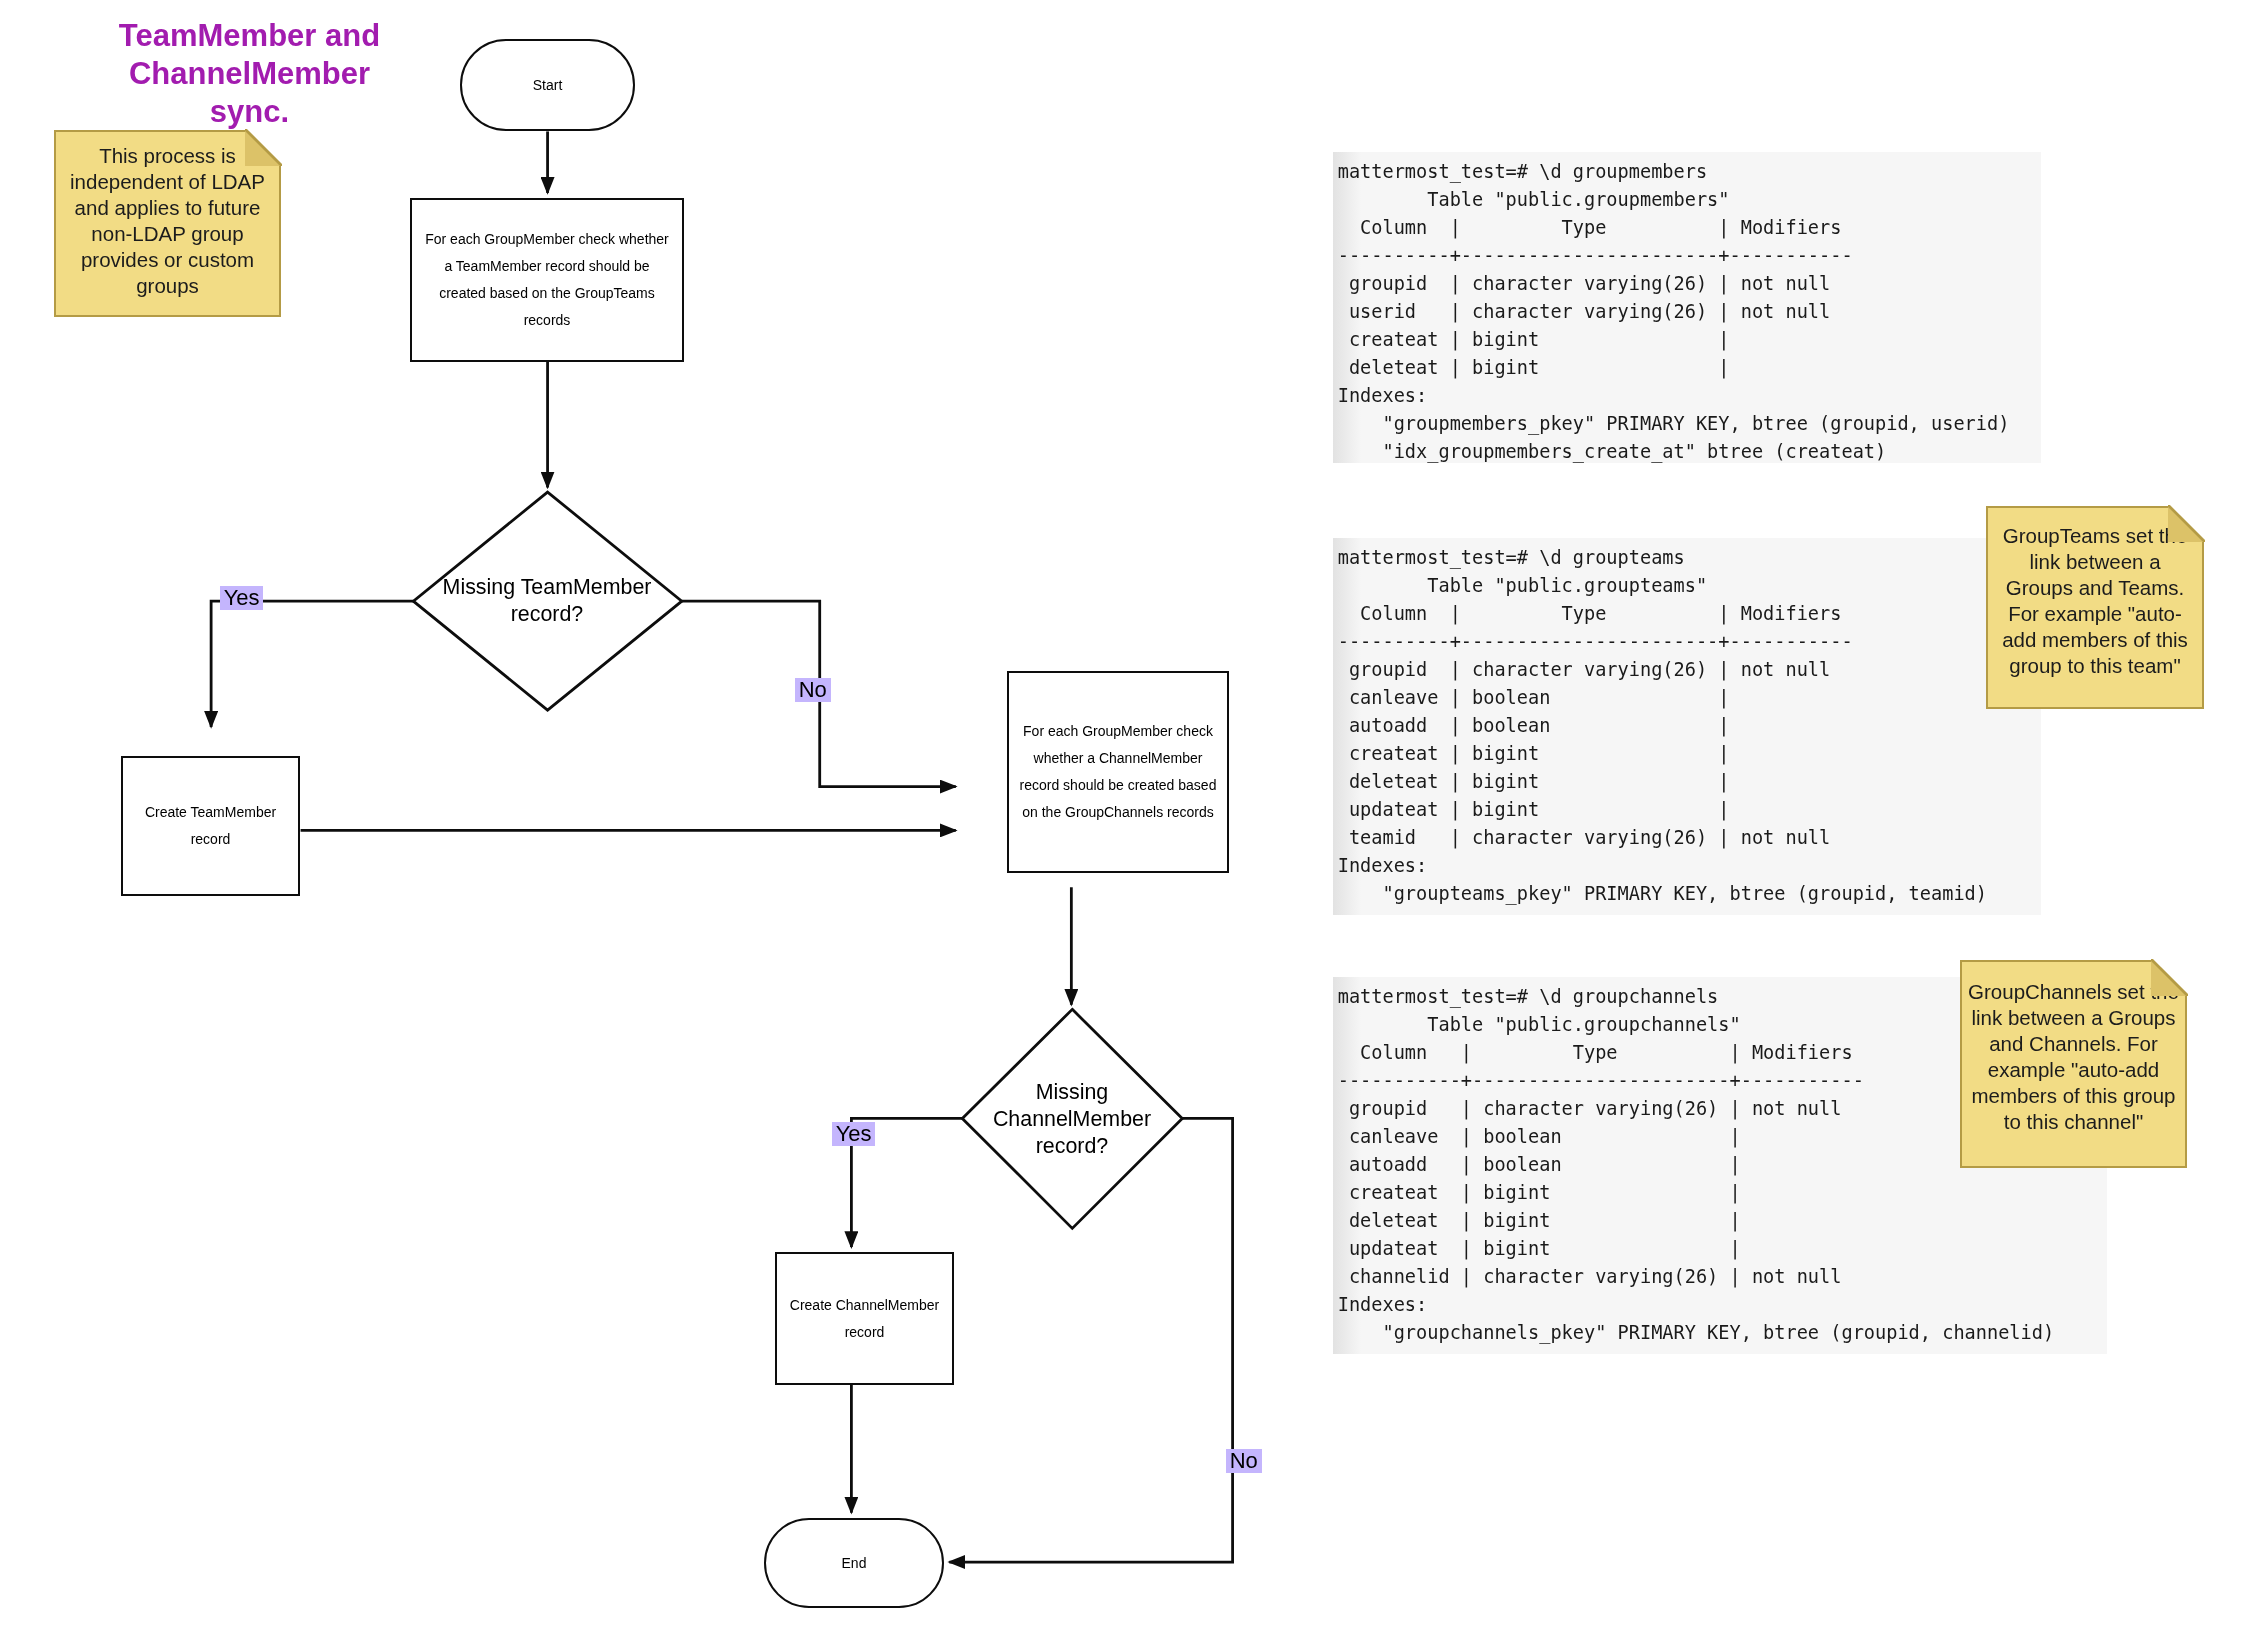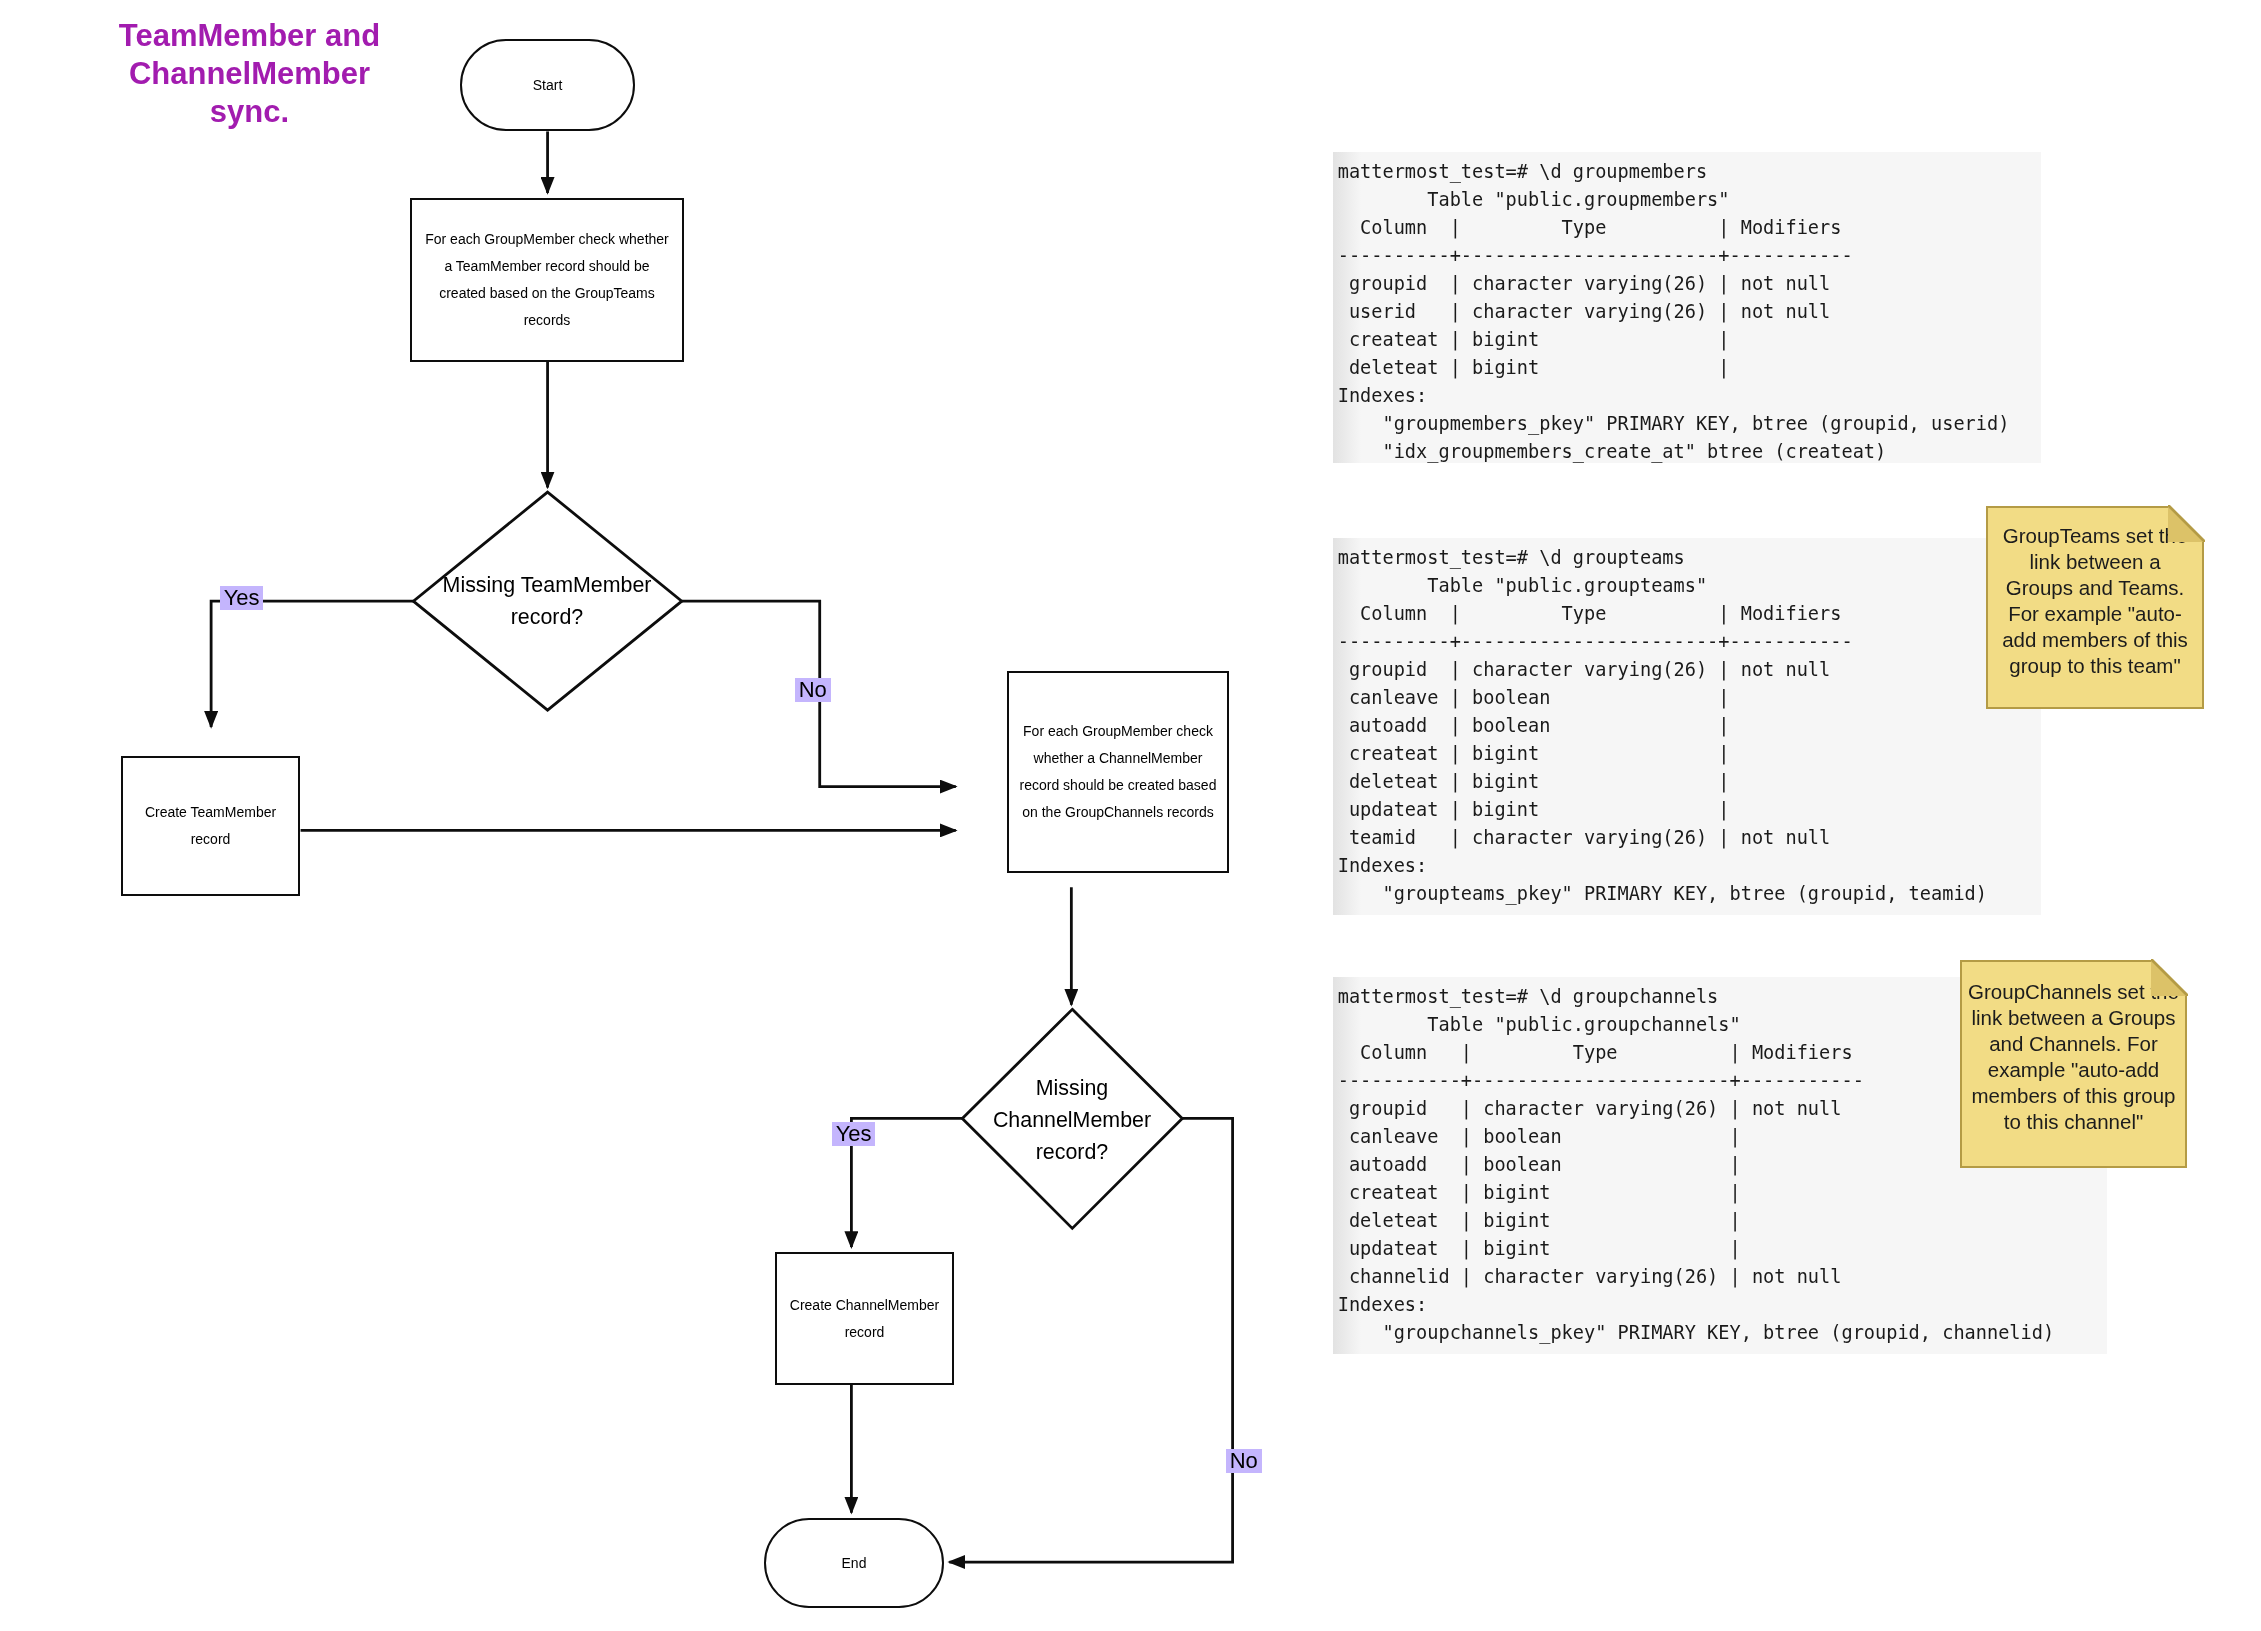--- a/index.html
+++ b/index.html
@@ -4,21 +4,21 @@
 <style>
   html,body{margin:0;padding:0;background:#ffffff;}
   #canvas{position:relative;width:2262px;height:1631px;background:#ffffff;overflow:hidden;
           font-family:"Liberation Sans", sans-serif;color:#141414;}
   #wires{position:absolute;left:0;top:0;z-index:1;}
   .shape{position:absolute;z-index:2;display:flex;align-items:center;justify-content:center;
          text-align:center;background:#ffffff;border:2.8px solid #0d0d0d;box-sizing:border-box;
          font-size:14px;line-height:27px;color:#000000;}
   .terminator{border-radius:56px;}
   .dtext{position:absolute;z-index:3;display:flex;align-items:center;justify-content:center;
-         text-align:center;background:transparent;border:none;font-size:21.4px;line-height:32px;color:#000;}
+         text-align:center;background:transparent;border:none;font-size:21.4px;line-height:27px;color:#000;}
   .edge-label{position:absolute;z-index:4;background:#c4b5fd;padding:0 3.7px;font-size:22px;
               line-height:24px;color:#000;}
   .page-title{position:absolute;left:89px;top:17px;width:321px;z-index:3;text-align:center;
               font-weight:bold;font-size:31px;line-height:38px;color:#a21caf;}
   .note{position:absolute;z-index:3;background:#f2dc85;border:2.8px solid #b49b45;box-sizing:border-box;
         text-align:center;font-size:20.5px;line-height:26px;color:#1c1c1c;padding:11.2px 5.6px 0 5.6px;}
   .note .fold{position:absolute;top:-2.8px;right:-2.8px;}
   .codeblock{position:absolute;z-index:2;background:linear-gradient(90deg,#e2e2e2 0px,#f6f6f6 28px);
              box-sizing:border-box;padding:5.6px 0 0 4.7px;}
   .codeblock pre{margin:0;font-family:"DejaVu Sans Mono","Liberation Mono",monospace;
@@ -50,20 +50,28 @@
       <polygon points="587,528 731,645 587,762 443,645"></polygon>
       <polygon points="1150,1083 1268,1200 1150,1318 1032,1200"></polygon>
     </g>
   </svg>
 
   <div class="page-title">
     <div>TeamMember and</div>
     <div>ChannelMember sync.</div>
   </div>
 
+  <div class="note" style="left:54px;top:130px;width:227px;height:187px;">
+    <svg class="fold" width="37" height="37" viewBox="0 0 40 40">
+      <path d="M0,0 L40,0 L40,40 Z" fill="#ffffff"></path>
+      <path d="M0,0 L40,40 L0,40 Z" fill="#dcc268"></path>
+      <path d="M0,0 L40,40" stroke="#b49b45" stroke-width="3" fill="none"></path>
+    </svg>
+    <div>This process is independent of LDAP and applies to future non-LDAP group provides or custom groups</div>
+  </div>
 
   <div class="shape terminator" style="left:460px;top:39px;width:175px;height:92px;">
     <span>Start</span>
   </div>
 
   <div class="shape" style="left:410px;top:198px;width:274px;height:164px;padding:0 7.5px;">
     <span>For each GroupMember check whether a TeamMember record should be created based on the GroupTeams records</span>
   </div>
 
   <div class="dtext" style="left:413px;top:492px;width:268px;height:218px;">

